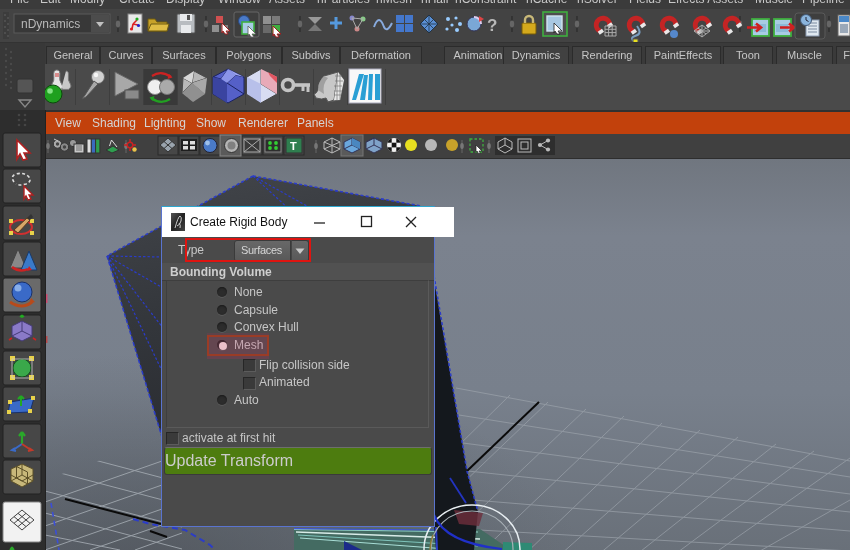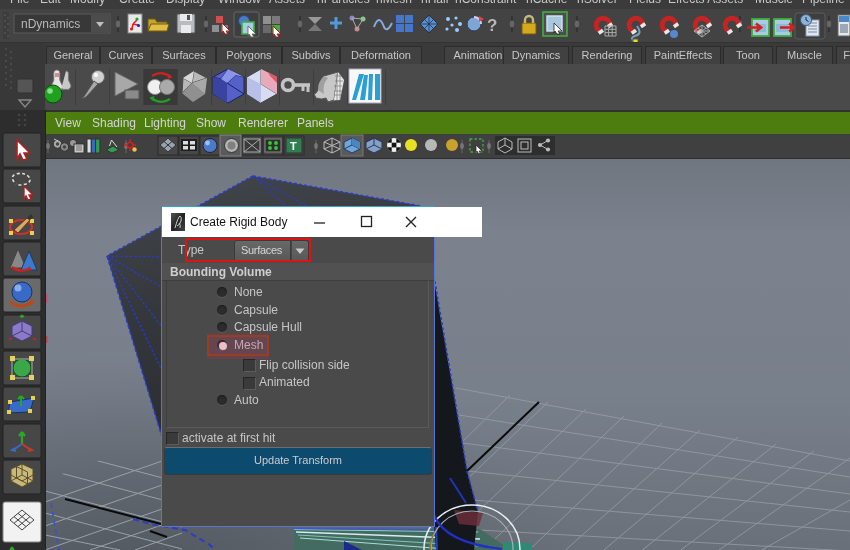--- a/index.html
+++ b/index.html
@@ -7,30 +7,30 @@
   .abs{position:absolute;}
   #stage{position:relative;width:850px;height:550px;}
   
   #menubar{left:0;top:0;width:850px;height:9px;background:#3b3b3b;overflow:hidden;}
   #menubar .m{position:absolute;top:-8px;color:#c8c8c8;font-size:12px;white-space:nowrap;}
   #toolbar{left:0;top:9px;width:850px;height:33px;background:#434343;border-bottom:1px solid #333;}
   #tabsrow{left:0;top:43px;width:850px;height:21px;background:#3a3a3a;}
   .tab{position:absolute;top:3px;height:17px;background:#414141;border:1px solid #2b2b2b;
     color:#c6c6c6;font-size:11px;line-height:16px;text-align:center;}
   #shelf{left:0;top:64px;width:850px;height:46px;background:#4a4a4a;border-bottom:2px solid #313131;}
-  #panelmenu{left:45px;top:112px;width:805px;height:22px;background:#4d7c0f;}
+  #panelmenu{left:45px;top:112px;width:805px;height:22px;background:#c2410c;}
   #panelmenu .m{position:absolute;top:4px;color:#d4d4d4;font-size:12px;}
   #paneltools{left:45px;top:134px;width:805px;height:24px;background:#404040;border-bottom:1px solid #2e2e2e;}
   
   #toolcol{left:0;top:110px;width:45px;height:440px;background:#2d2d2d;border-right:1px solid #222;}
   #shelfleft{left:0;top:43px;width:45px;height:67px;background:#383838;}
   
   #dlg{left:161px;top:206px;width:272px;height:319px;background:#4a4a4a;
     border-top:1px solid #2ea7cf;border-left:1px solid #5a74cf;border-right:1px solid #5a74cf;border-bottom:1px solid #5a74cf;}
-  #titlebar{left:0;top:0;width:320px;height:30px;background:#ffffff;}
+  #titlebar{left:0;top:0;width:292px;height:30px;background:#ffffff;}
   #dtitle{left:28px;top:8px;font-size:12px;color:#111;}
   .dtext{position:absolute;color:#c6c6c6;font-size:12px;}
   #bvbar{left:0;top:56px;width:272px;height:17px;background:#515151;border-bottom:1px solid #3c3c3c;}
   .radio{position:absolute;width:10px;height:10px;border-radius:50%;
     background:#2c2c2c;box-shadow:inset 0 1px 2px #1a1a1a, 0 1px 0 #5a5a5a;}
   .check{position:absolute;width:11px;height:11px;background:#3a3a3a;
     border-top:1px solid #262626;border-left:1px solid #262626;
     border-bottom:1px solid #5c5c5c;border-right:1px solid #5c5c5c;}
 </style>
 </head>
@@ -711,29 +711,29 @@
     <div id="bvbar" class="abs"></div>
     <span class="dtext" style="left:8px;top:58px;font-weight:bold;color:#cfcfcf">Bounding Volume</span>
 
     <div class="abs" style="left:4px;top:73px;width:261px;height:146px;border:1px solid #3e3e3e;border-bottom-color:#5a5a5a;border-right-color:#5a5a5a"></div>
 
     <div class="radio" style="left:55px;top:80px"></div>
       <span class="dtext" style="left:72px;top:78px">None</span>
     <div class="radio" style="left:55px;top:98px"></div>
       <span class="dtext" style="left:72px;top:96px">Capsule</span>
     <div class="radio" style="left:55px;top:115px"></div>
-      <span class="dtext" style="left:72px;top:113px">Capsule Hull</span>
+      <span class="dtext" style="left:72px;top:113px">Convex Hull</span>
     <div class="radio" style="left:55px;top:133px"></div>
     <div class="abs" style="left:56.5px;top:134.5px;width:8px;height:8px;border-radius:50%;background:#f6e4e4"></div>
     <span class="dtext" style="left:72px;top:131px">Mesh</span>
     <div class="abs" style="left:45px;top:128px;width:58px;height:17px;border:2px solid #9a3c26;background:rgba(195,60,105,0.22);box-shadow:0 3px 0 rgba(175,45,85,0.28), 0 -2px 0 rgba(175,45,85,0.18)"></div>
     <div class="check" style="left:81px;top:152px"></div>
       <span class="dtext" style="left:97px;top:151px">Flip collision side</span>
     <div class="check" style="left:81px;top:170px"></div>
       <span class="dtext" style="left:97px;top:168px">Animated</span>
     <div class="radio" style="left:55px;top:188px"></div>
       <span class="dtext" style="left:72px;top:186px">Auto</span>
 
     <div class="check" style="left:4px;top:225px"></div>
       <span class="dtext" style="left:20px;top:224px">activate at first hit</span>
-    <div class="abs" style="left:2px;top:240px;width:266px;height:26px;background:#0c4a6e;border:1px solid #3a3a3a;border-top-color:#6e6e6e;border-radius:3px;color:#cccccc;font-size:11px;text-align:center;line-height:25px">Update Transform</div>
+    <div class="abs" style="left:2px;top:240px;width:266px;height:26px;background:#4d7c0f;border:1px solid #3a3a3a;border-top-color:#6e6e6e;border-radius:3px;color:#cccccc;font-size:16px;line-height:25px">Update Transform</div>
   </div>
 </div>
 
 </body></html>

